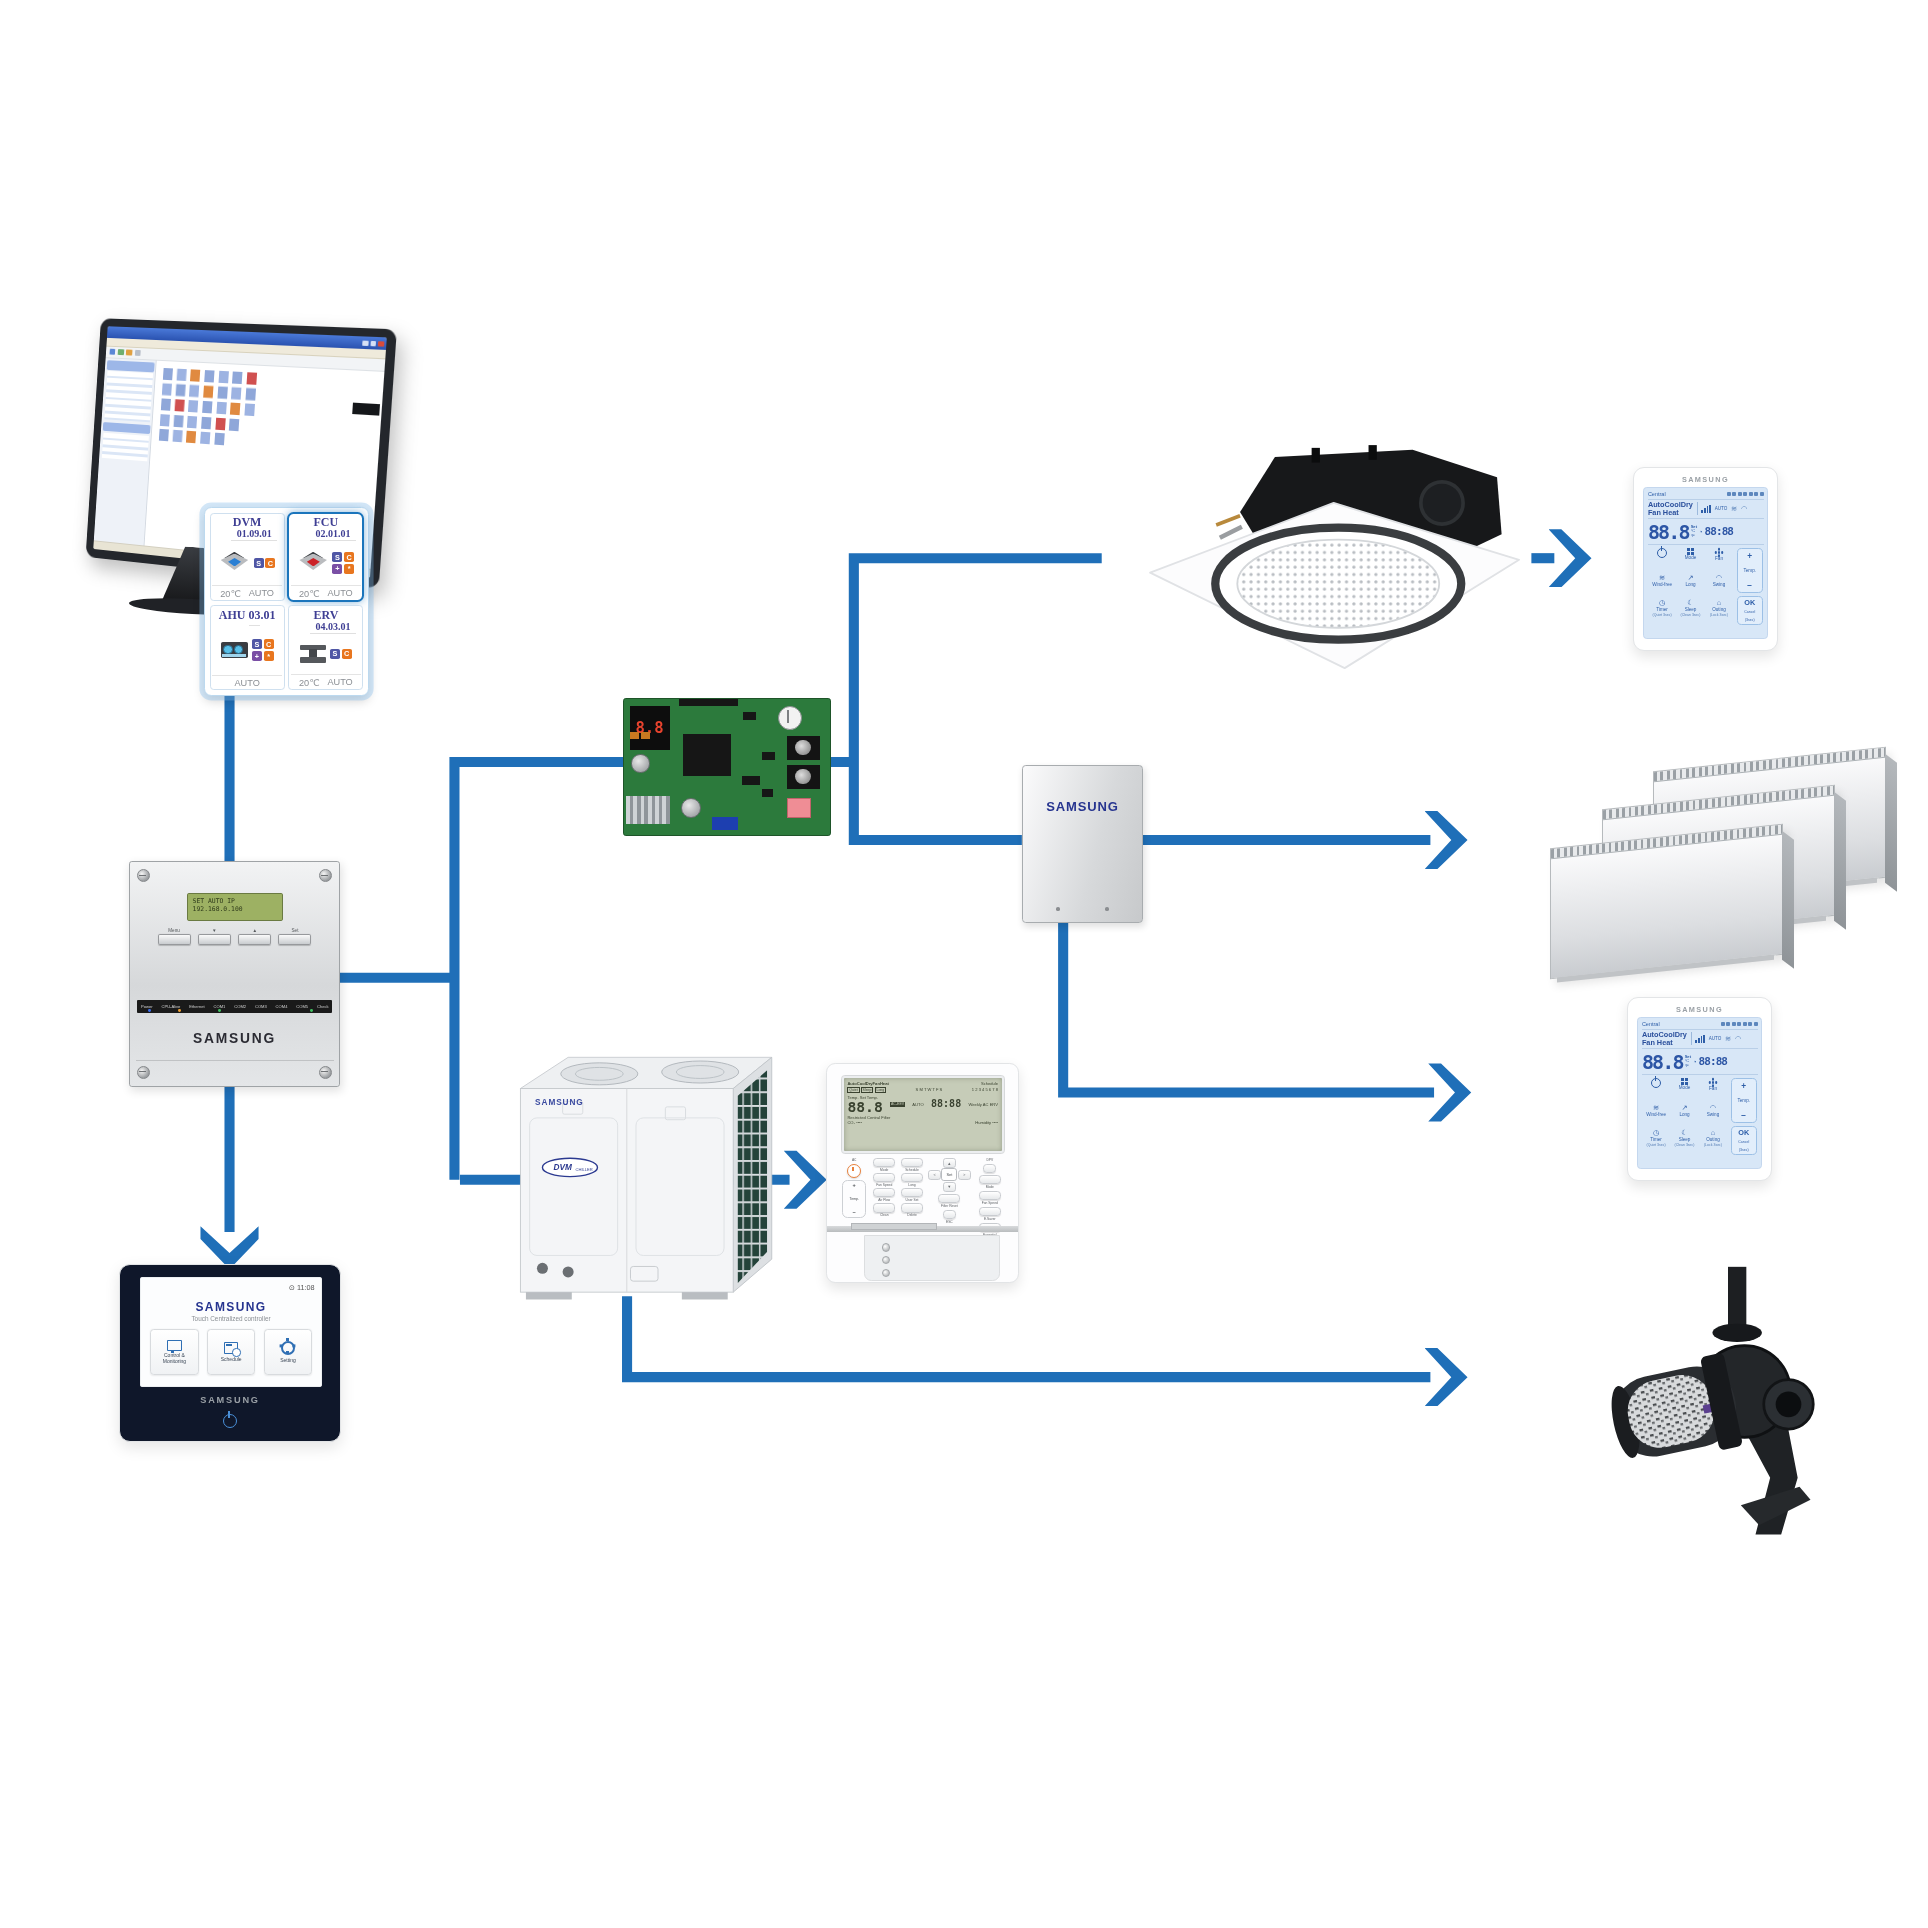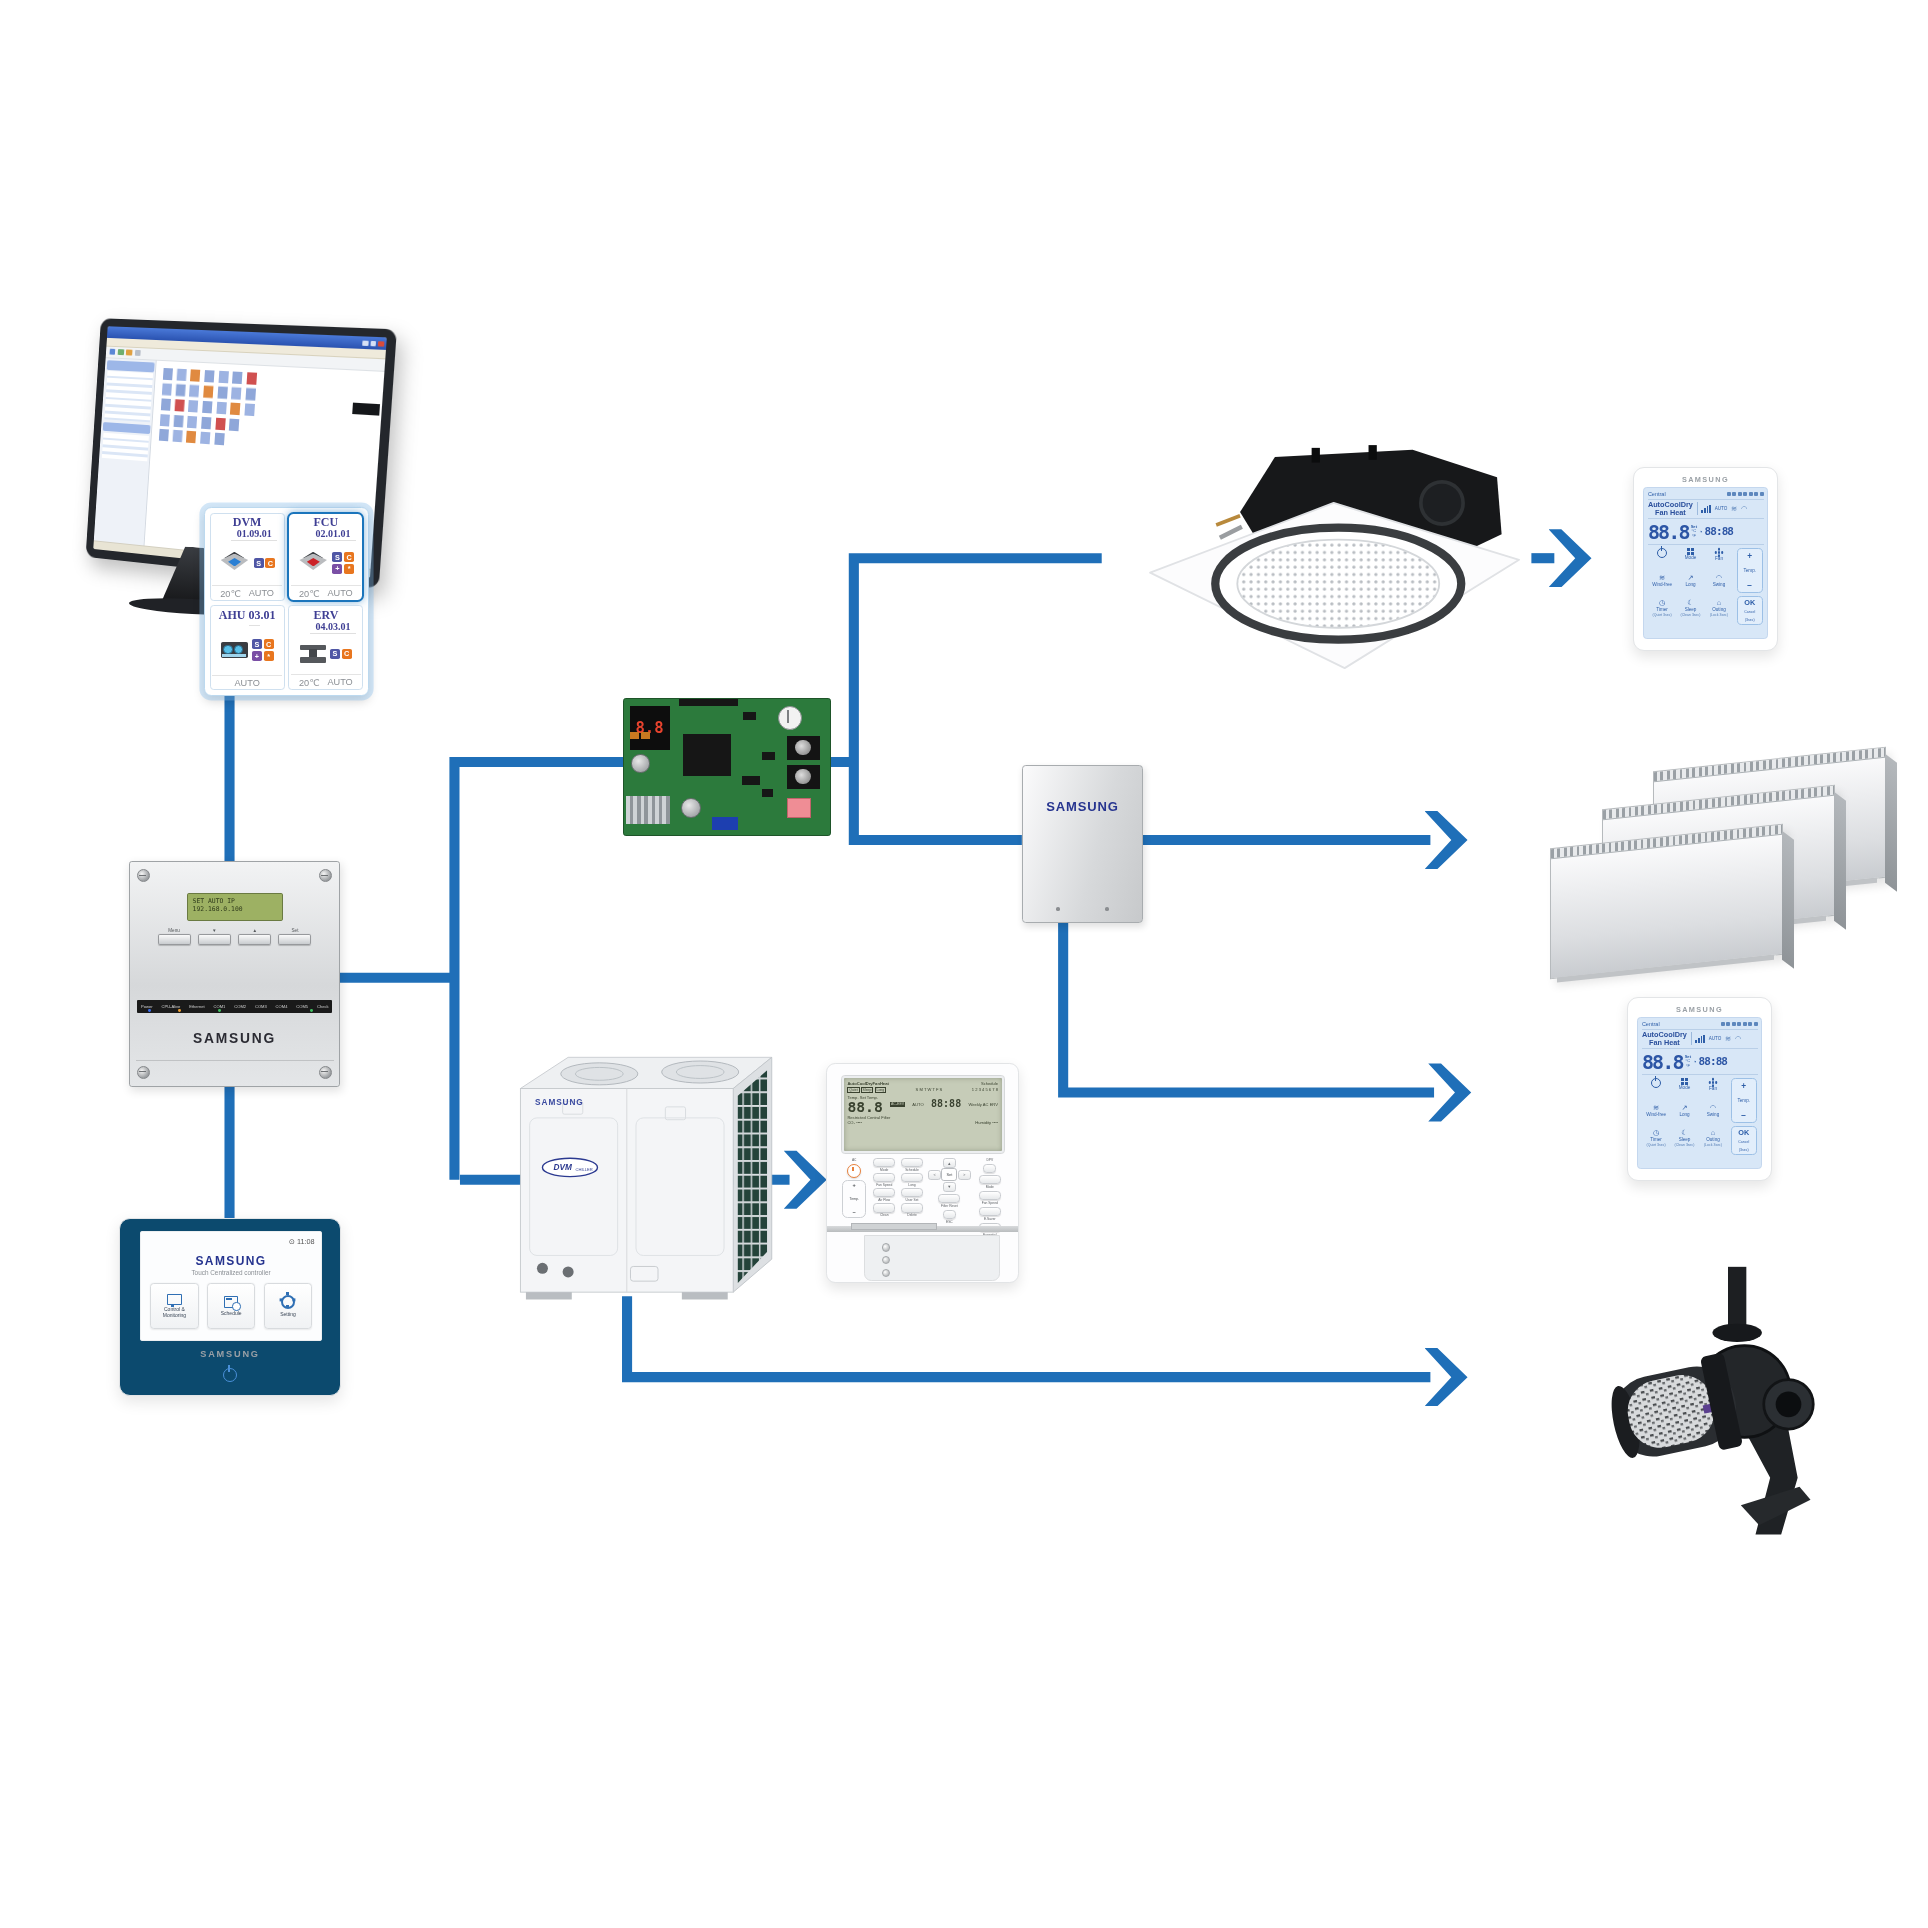--- a/index.html
+++ b/index.html
@@ -74,21 +74,21 @@
   .dms-btn{display:flex;flex-direction:column;align-items:center;gap:0.9px;}
   .dms-btn b{font-size:4.6px;color:#55585b;font-weight:normal;}
   .dms-btn .pill{width:31px;height:9.2px;background:linear-gradient(180deg,#fafafa,#c9cccf);border:0.9px solid #97999c;border-radius:1.8px;box-shadow:0 0.9px 0.9px rgba(0,0,0,.2);}
   .dms-strip{position:absolute;left:7.3px;top:138px;width:195px;height:13px;background:#1a1a1a;border-radius:0.9px;display:flex;align-items:center;justify-content:space-between;padding:0 3.7px;box-sizing:border-box;}
   .dms-strip span{font-size:4.1px;color:#cfcfcf;white-space:nowrap;}
   .led{position:absolute;width:2.8px;height:2.8px;border-radius:50%;top:147px;}
   .dms-brand{position:absolute;left:0;top:169px;width:100%;text-align:center;font-size:13.8px;font-weight:bold;letter-spacing:1.8px;color:#2b2b33;}
   .dms-div{position:absolute;left:5.5px;top:198px;width:198px;height:0.9px;background:#c0c2c4;}
 
   
-  .tcc{left:119px;top:1218px;width:220px;height:176px;background:#0c4a6e;border:0.9px solid #e3e5e7;border-radius:11px;box-shadow:0 5.5px 14.7px rgba(0,0,0,.10);}
+  .tcc{left:119px;top:1264px;width:220px;height:176px;background:#0f172a;border:0.9px solid #e3e5e7;border-radius:11px;box-shadow:0 5.5px 14.7px rgba(0,0,0,.10);}
   .tcc-screen{position:absolute;left:20px;top:12px;width:180px;height:108px;background:#fcfdfe;border:0.9px solid #eceff1;border-radius:1.8px;}
   .tcc-clock{position:absolute;right:6.4px;top:4.6px;font-size:7.3px;color:#555;}
   .tcc-brand{position:absolute;left:0;top:22px;width:100%;text-align:center;font-size:12px;font-weight:bold;letter-spacing:1.4px;color:#26348f;}
   .tcc-sub{position:absolute;left:0;top:37px;width:100%;text-align:center;font-size:6.4px;color:#8a8f94;}
   .tcc-tiles{position:absolute;left:9.2px;top:51px;width:162px;display:flex;gap:8.3px;justify-content:center;}
   .tile{width:48px;height:44px;border:0.9px solid #d8dbde;border-radius:3.7px;background:linear-gradient(180deg,#ffffff,#f0f2f4);
     display:flex;flex-direction:column;align-items:center;justify-content:center;gap:2.8px;box-shadow:0 0.9px 1.8px rgba(0,0,0,.08);}
   .tile b{font-weight:normal;font-size:5px;color:#3a4656;text-align:center;line-height:5.5px;}
   .ic-monitor{width:13px;height:9.2px;border:1.8px solid #2f6fb4;border-radius:0.9px;position:relative;}
   .ic-monitor:after{content:"";position:absolute;left:2.8px;bottom:-3.7px;width:3.7px;height:2.8px;background:#2f6fb4;}
@@ -158,21 +158,21 @@
 
   
   .odu{left:511px;top:1050px;}
 
   
   .cst{left:1137px;top:424px;}
 
   
   .trm{width:143px;height:182px;background:#fff;border:0.9px solid #e3e5e7;border-radius:11px;box-shadow:0 5.5px 13px rgba(0,0,0,.10);}
   .trm-brand{position:absolute;left:0;top:7.3px;width:100%;text-align:center;font-size:7.3px;letter-spacing:1.4px;color:#9aa0a6;font-weight:bold;}
-  .trm-lcd{position:absolute;left:9.2px;top:19px;width:125px;height:152px;background:#d8e7f7;border:0.9px solid #c4d7ee;border-radius:3.7px;color:#2e5ea8;box-sizing:border-box;padding:2.8px 3.7px;text-align:center;}
+  .trm-lcd{position:absolute;left:9.2px;top:19px;width:125px;height:152px;background:#d8e7f7;border:0.9px solid #c4d7ee;border-radius:3.7px;color:#2e5ea8;box-sizing:border-box;padding:2.8px 3.7px;}
   .tr1{display:flex;justify-content:space-between;align-items:center;border-bottom:0.9px solid #b9cfe8;padding-bottom:1.8px;}
   .tr1 .cn{font-size:5.5px;}
   .sdots{display:flex;gap:1.8px;}
   .sdots i{width:3.7px;height:3.7px;background:#5d87bd;border-radius:0.9px;display:block;}
   .tr2{display:flex;align-items:center;gap:3.7px;border-bottom:0.9px solid #b9cfe8;padding:1.8px 0;}
   .tr2 .ml{font-size:7.3px;font-weight:bold;line-height:7.3px;color:#2a4f9c;}
   .tr2 .sep{width:0.9px;height:13px;background:#9cb9dc;}
   .fanbars{display:flex;align-items:flex-end;gap:0.9px;}
   .fanbars i{width:1.8px;background:#2e5ea8;display:block;}
   .tr2 .au{font-size:4.6px;}

